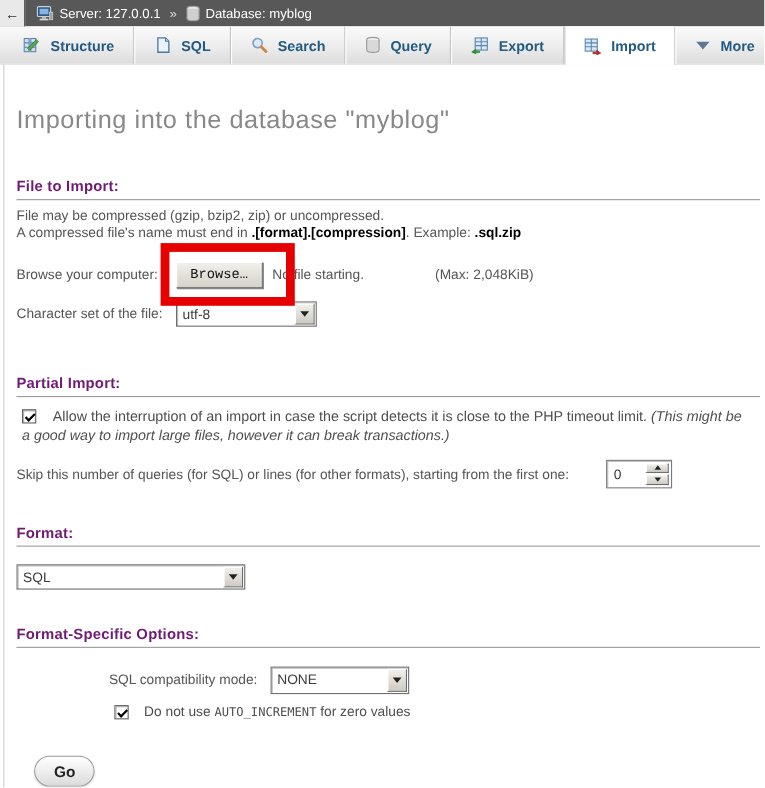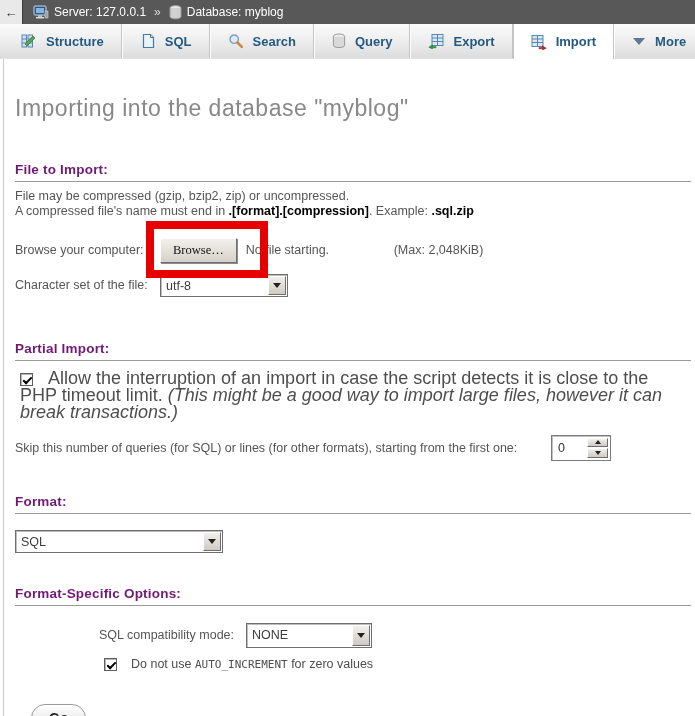--- a/index.html
+++ b/index.html
@@ -56,21 +56,21 @@
   .sh-file   { margin-top:40px; }
   .sh-part   { margin-top:44px; }
   .sh-format { margin-top:33px; }
   .sh-fso    { margin-top:33px; }
   .note-lines { margin-top:7px; font-size:12.5px; color:#555; line-height:15px; }
   .b { font-weight:bold; color:#000000; }
   .row { display:flex; align-items:center; font-size:12.5px; color:#555; }
   .row-browse { margin-top:13px; height:36px; }
   .label-col { width:145px; flex:none; }
   .win-btn {
-    font-family:Liberation Serif, serif; font-size:12.5px; color:#111;
+    font-family:Liberation Mono, monospace; font-size:12.5px; color:#111;
     background:linear-gradient(180deg,#f2f0ec,#d6d2ca);
     border:1px solid; border-color:#ffffff #6e6e6e #6e6e6e #ffffff;
     box-shadow:1px 1px 0 rgba(0,0,0,.45);
     padding:4px 12px; cursor:pointer;
   }
   .after-btn { margin-left:9px; width:96px; }
   .max-note { margin-left:52px; }
   .row-charset { margin-top:5px; height:24px; }
   
   .select {
@@ -93,21 +93,21 @@
   .checkbox {
     width:13px; height:13px; background:#fff; border:1px solid #5f5f5f;
     box-shadow:inset 1px 1px 0 #b5b5b5; position:relative; display:inline-block;
     vertical-align:-2px; cursor:pointer; flex:none;
   }
   .checkbox.checked::after {
     content:""; position:absolute; left:2px; top:3px; width:7px; height:3px;
     border-left:2px solid #000; border-bottom:2px solid #000;
     transform:rotate(-45deg);
   }
-  .allow-para { margin-top:9px; font-size:18px; color:#4e4e4e; line-height:17px; width:668px; padding-left:5px; }
+  .allow-para { margin-top:9px; font-size:13px; color:#4e4e4e; line-height:17px; width:668px; padding-left:5px; }
   .allow-para .checkbox { margin-right:15px; }
   .i { font-style:italic; }
   .row-skip { margin-top:13px; height:27px; }
   .skip-label { width:536px; flex:none; }
   
   .spinbox {
     width:60px; height:26px; background:#fff; border:1px solid #7a7a7a;
     box-shadow:inset 1px 1px 0 #c2c2c2; display:flex; align-items:stretch;
   }
   .spin-value { flex:1; font-size:12.5px; color:#333; padding:5px 0 0 6px; }

